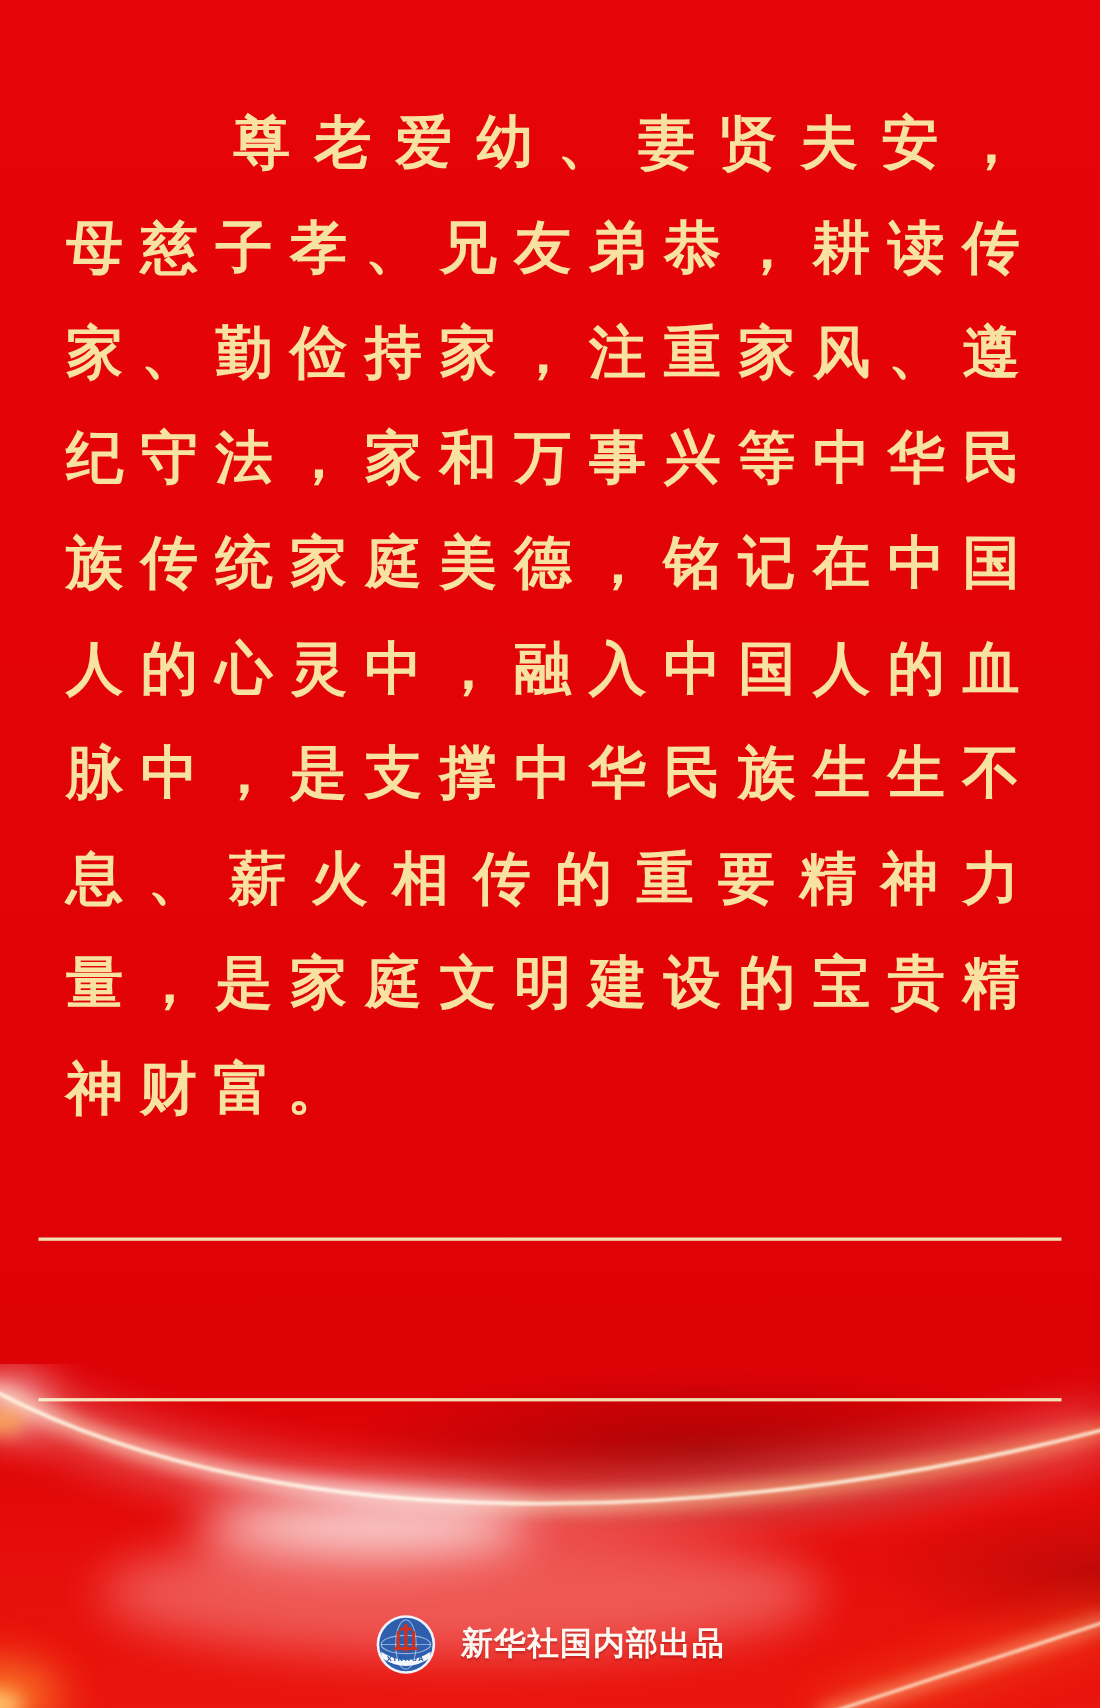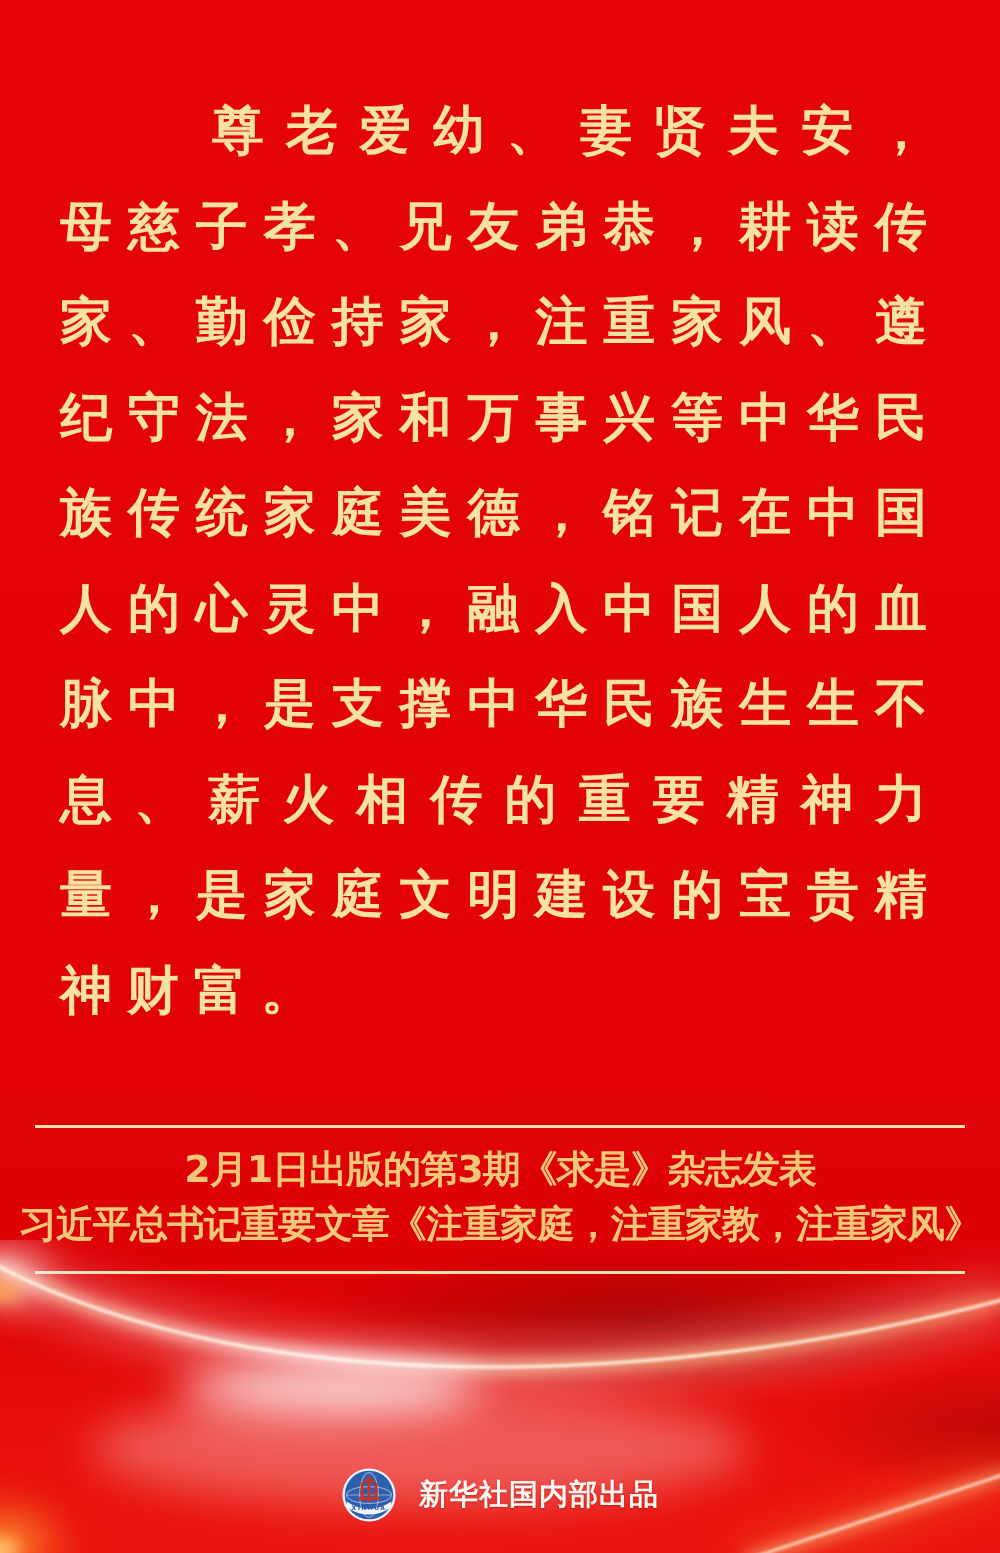--- a/index.html
+++ b/index.html
@@ -72,24 +72,20 @@
 </style>
 </head>
 <body>
 
 <div class="poster">
 
   <p class="body-text">尊老爱幼、妻贤夫安，母慈子孝、兄友弟恭，耕读传家、勤俭持家，注重家风、遵纪守法，家和万事兴等中华民族传统家庭美德，铭记在中国人的心灵中，融入中国人的血脉中，是支撑中华民族生生不息、薪火相传的重要精神力量，是家庭文明建设的宝贵精神财富。</p>
 
   <div class="divider top"></div>
 
-  <div class="caption">
-    <div>2月1日出版的第3期《求是》杂志发表</div>
-    <div>习近平总书记重要文章《注重家庭，注重家教，注重家风》</div>
-  </div>
 
   <div class="divider bottom"></div>
 
   <svg class="swoosh" viewBox="0 0 1000 313">
     <defs>
       <filter id="b1" x="-50%" y="-50%" width="200%" height="200%">
           <feGaussianBlur stdDeviation="1.6"></feGaussianBlur>
         </filter>
       <filter id="b2" x="-80%" y="-80%" width="260%" height="260%">
           <feGaussianBlur stdDeviation="8"></feGaussianBlur>

